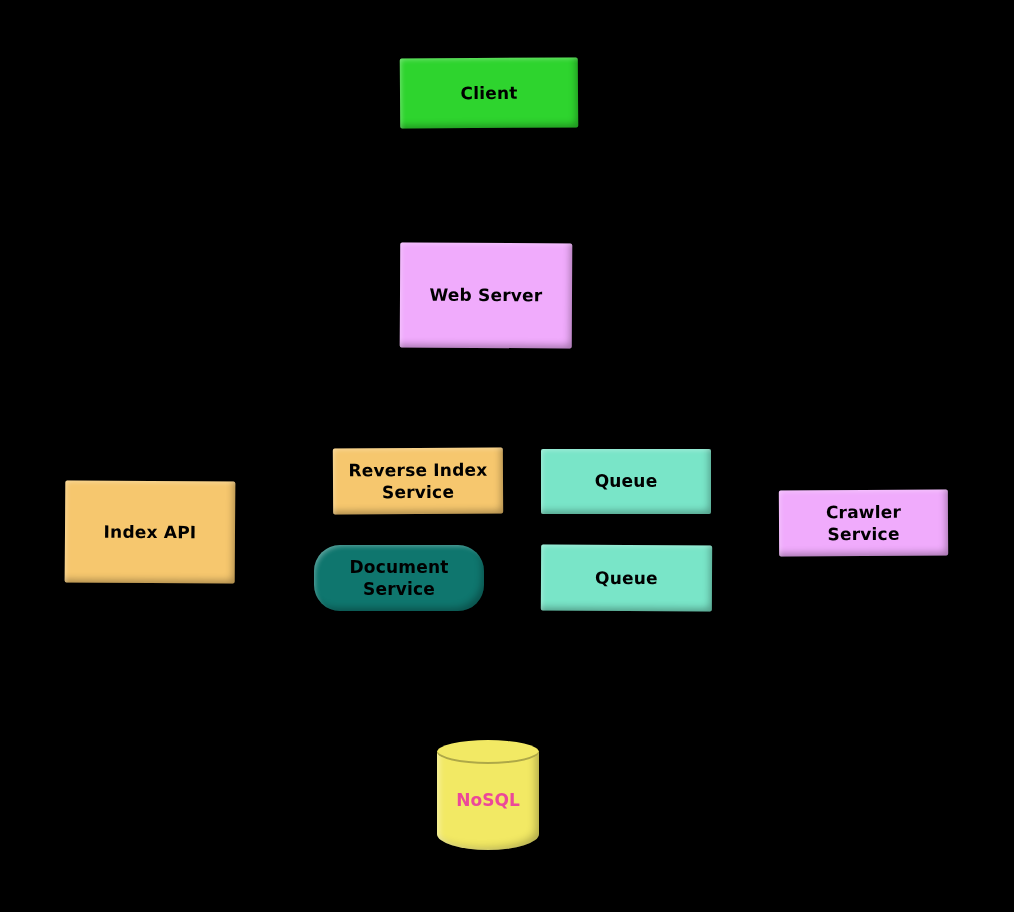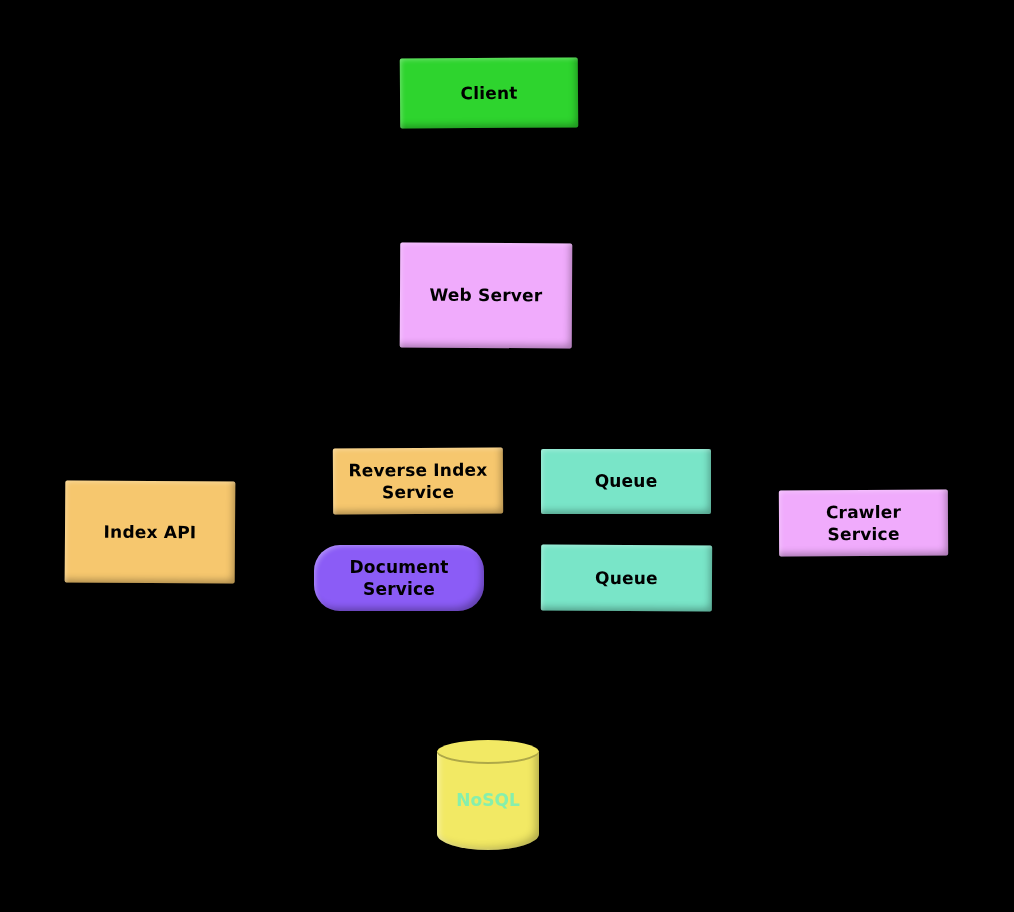--- a/index.html
+++ b/index.html
@@ -67,21 +67,21 @@
     left: 0; right: 0; top: 0;
     height: 24px;
     border-radius: 50%;
     box-shadow: inset 0 -2px 0 rgba(0,0,0,0.28);
   }
   .cyl-label {
     position: absolute;
     left: 0; right: 0; top: 50px;
     text-align: center;
     font-weight: bold;
-    color: #86efac;
+    color: #ec4899;
     font-size: 17px;
   }
 </style>
 </head>
 <body>
 
 <div class="canvas">
 
   <div class="node n-client" style="background: rgb(46, 212, 46);">
     <span class="node-label">Client</span>
@@ -100,21 +100,21 @@
   </div>
 
   <div class="node n-query-api" style="background: rgb(246, 199, 110);">
     <span class="node-label">Index API</span>
   </div>
 
   <div class="node n-crawler" style="background: #f0abfc;">
     <span class="node-label">Crawler Service</span>
   </div>
 
-  <div class="node n-document" style="background: #8b5cf6; border-radius: 26px;">
+  <div class="node n-document" style="background: #0f766e; border-radius: 26px;">
     <span class="node-label">Document Service</span>
   </div>
 
   <div class="node n-queue-bottom" style="background: rgb(121, 229, 200);">
     <span class="node-label">Queue</span>
   </div>
 
   <div class="cylinder">
     <div class="cyl-body" style="background: rgb(242, 233, 100);"></div>
     <div class="cyl-top" style="background: rgb(242, 233, 100);"></div>

